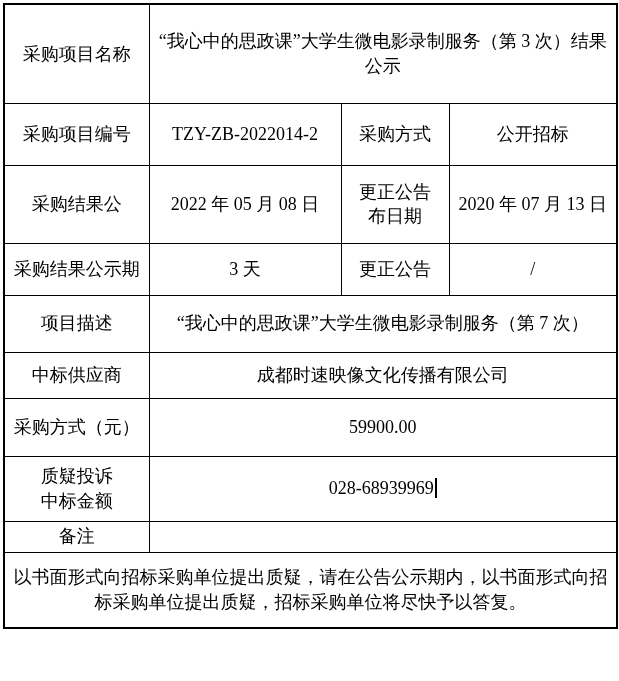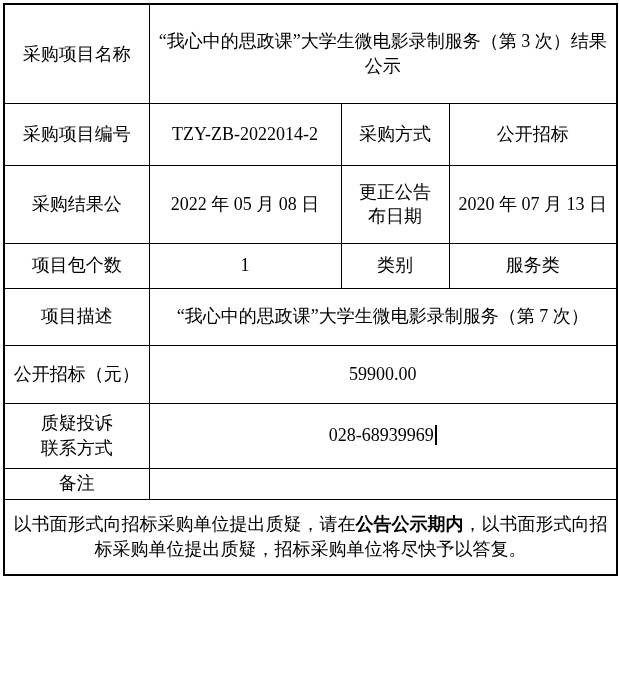--- a/index.html
+++ b/index.html
@@ -51,21 +51,21 @@
   }
   .caret {
     display: inline-block;
     width: 2px;
     height: 20px;
     background: #000000;
     vertical-align: -4px;
     margin-left: 1px;
   }
   b.bold-seg {
-    font-weight: bold;
+    font-weight: normal;
     text-align: right;
   }
 </style>
 </head>
 <body>
 
 <table class="doc-table">
   <colgroup>
     <col style="width:145px">
     <col style="width:192px">
@@ -87,42 +87,46 @@
   </tr>
 
   <tr style="height:78px">
     <td class="label">采购结果公</td>
     <td>2022 年 05 月 08 日</td>
     <td class="label prewrap">更正公告
 布日期</td>
     <td>2020 年 07 月 13 日</td>
   </tr>
 
+  <tr style="height:52px">
+    <td class="label">采购结果公示期</td>
+    <td>3 天</td>
+    <td class="label">更正公告</td>
+    <td>/</td>
+  </tr>
 
-  <tr style="height:45px">
-    <td class="label">项目包个数</td>
-    <td>1</td>
-    <td class="label">类别</td>
-    <td>服务类</td>
-  </tr>
 
   <tr style="height:57px">
     <td class="label">项目描述</td>
     <td colspan="3">“我心中的思政课”大学生微电影录制服务（第 7 次）</td>
   </tr>
 
+  <tr style="height:46px">
+    <td class="label">中标供应商</td>
+    <td colspan="3">成都时速映像文化传播有限公司</td>
+  </tr>
 
   <tr style="height:58px">
-    <td class="label">公开招标（元）</td>
+    <td class="label">采购方式（元）</td>
     <td colspan="3">59900.00</td>
   </tr>
 
   <tr style="height:65px">
     <td class="label prewrap">质疑投诉
-联系方式</td>
+中标金额</td>
     <td colspan="3"><span>028-68939969</span><span class="caret"></span></td>
   </tr>
 
   <tr style="height:31px">
     <td class="label">备注</td>
     <td colspan="3"></td>
   </tr>
 
   <tr style="height:76px">
     <td class="footer-cell" colspan="4"><span>以书面形式向招标采购单位提出质疑，请在</span><b class="bold-seg">公告公示期内</b><span>，以书面形式向招标采购单位提出质疑，招标采购单位将尽快予以答复。</span></td>

